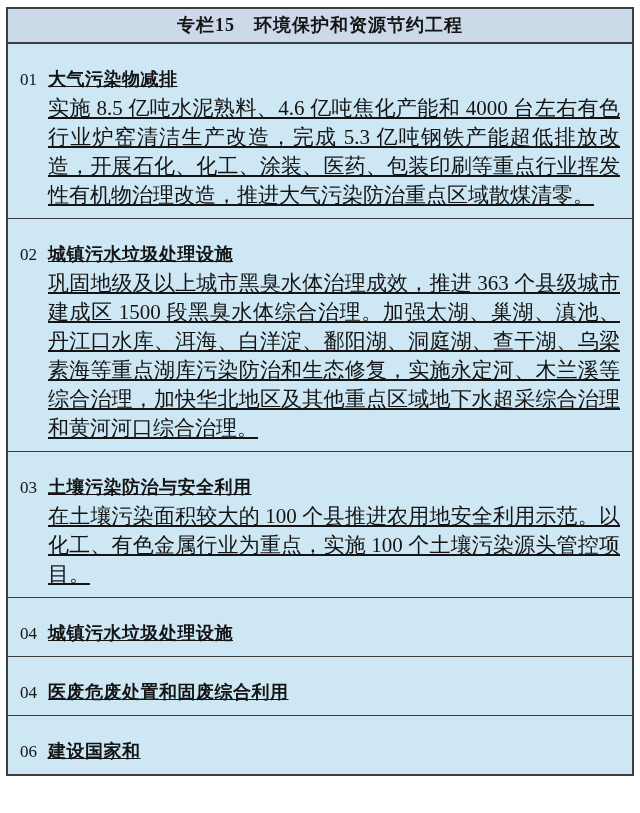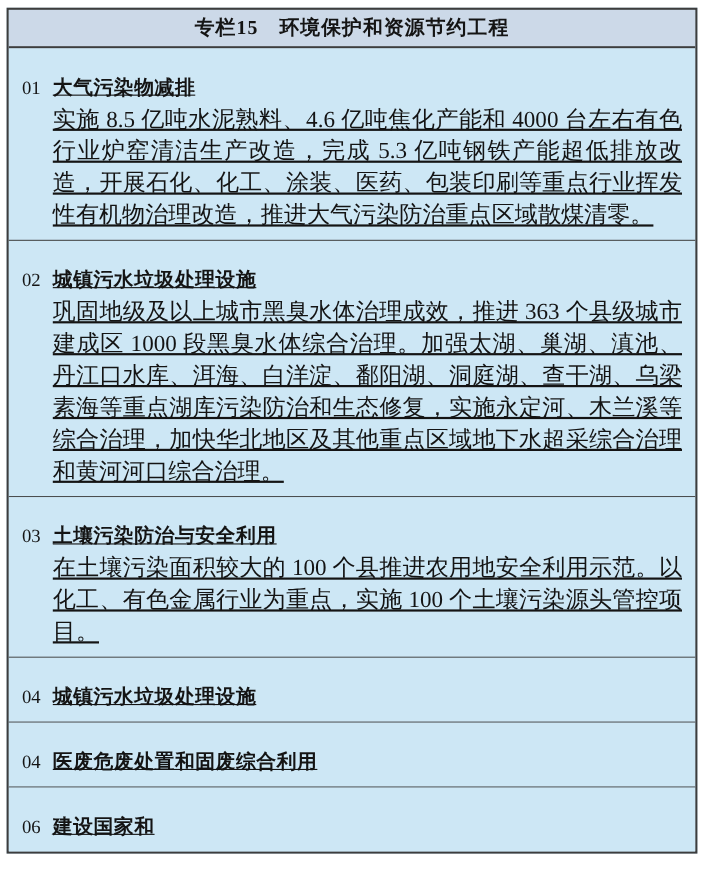--- a/index.html
+++ b/index.html
@@ -79,21 +79,21 @@
     <div class="section-head">
       <span class="num">01</span><span class="sec-title">大气污染物减排</span>
     </div>
     <p class="sec-body">实施 8.5 亿吨水泥熟料、4.6 亿吨焦化产能和 4000 台左右有色行业炉窑清洁生产改造，完成 5.3 亿吨钢铁产能超低排放改造，开展石化、化工、涂装、医药、包装印刷等重点行业挥发性有机物治理改造，推进大气污染防治重点区域散煤清零。</p>
   </div>
 
   <div class="section">
     <div class="section-head">
       <span class="num">02</span><span class="sec-title">城镇污水垃圾处理设施</span>
     </div>
-    <p class="sec-body">巩固地级及以上城市黑臭水体治理成效，推进 363 个县级城市建成区 1000 段黑臭水体综合治理。加强太湖、巢湖、滇池、丹江口水库、洱海、白洋淀、鄱阳湖、洞庭湖、查干湖、乌梁素海等重点湖库污染防治和生态修复，实施永定河、木兰溪等综合治理，加快华北地区及其他重点区域地下水超采综合治理和黄河河口综合治理。</p>
+    <p class="sec-body">巩固地级及以上城市黑臭水体治理成效，推进 363 个县级城市建成区 1500 段黑臭水体综合治理。加强太湖、巢湖、滇池、丹江口水库、洱海、白洋淀、鄱阳湖、洞庭湖、查干湖、乌梁素海等重点湖库污染防治和生态修复，实施永定河、木兰溪等综合治理，加快华北地区及其他重点区域地下水超采综合治理和黄河河口综合治理。</p>
   </div>
 
   <div class="section">
     <div class="section-head">
       <span class="num">03</span><span class="sec-title">土壤污染防治与安全利用</span>
     </div>
     <p class="sec-body">在土壤污染面积较大的 100 个县推进农用地安全利用示范。以化工、有色金属行业为重点，实施 100 个土壤污染源头管控项目。</p>
   </div>
 
   <div class="section">

